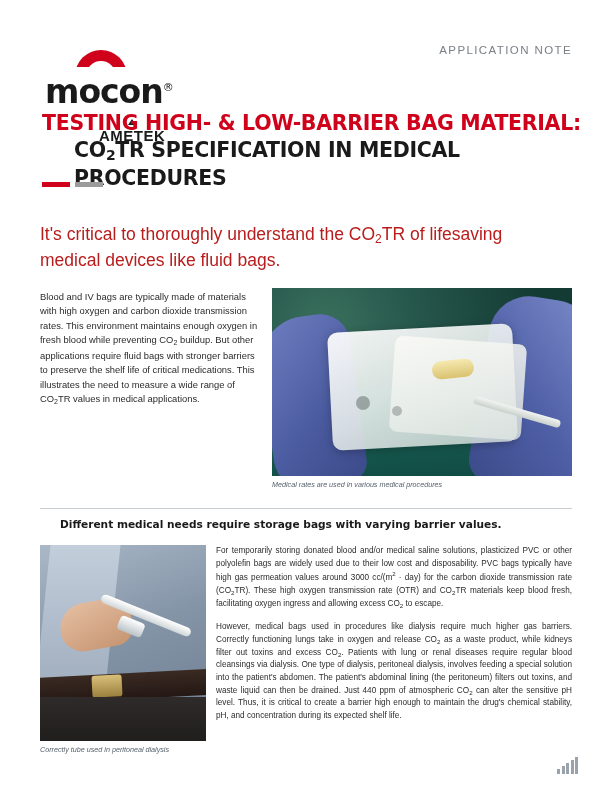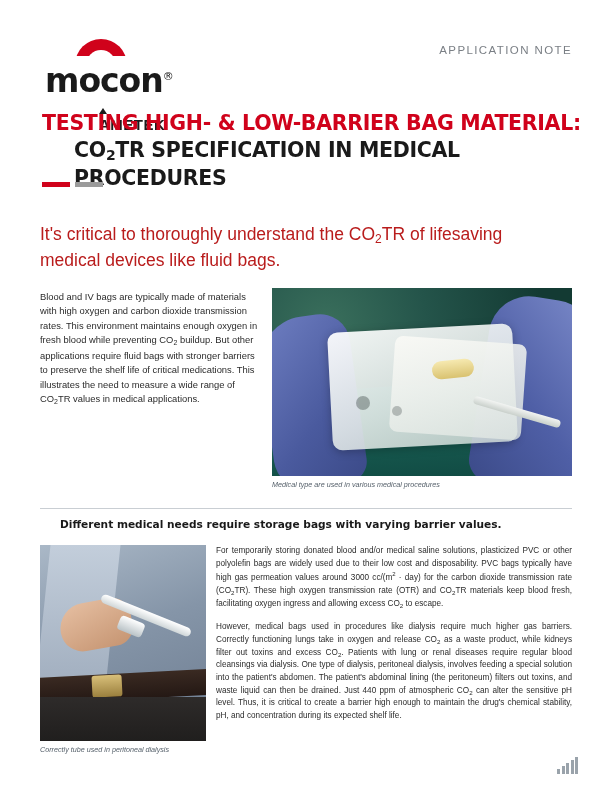--- a/index.html
+++ b/index.html
@@ -22,22 +22,23 @@
   .header {
     position: absolute;
     top: 30px;
     left: 0;
     width: 612px;
     height: 60px;
   }
   .logo {
     position: absolute;
     left: 45px;
-    top: 9px;
+    top: 20px;
     width: 120px;
+    text-align: center;
   }
   .logo-arc {
     position: relative;
     width: 108px;
     height: 26px;
     overflow: hidden;
   }
   .logo-arc .arc-outer {
     position: absolute;
     left: 30px;
@@ -377,21 +378,21 @@
     <div class="hero-teal"></div>
     <div class="hero-glove-l"></div>
     <div class="hero-glove-r"></div>
     <div class="hero-bag"></div>
     <div class="hero-bag2"></div>
     <div class="hero-cap"></div>
     <div class="hero-tube"></div>
     <div class="hero-dot1"></div>
     <div class="hero-dot2"></div>
   </div>
-  <div class="caption caption-hero">Medical type are used in various medical procedures</div>
+  <div class="caption caption-hero">Medical rates are used in various medical procedures</div>
 
   <div class="divider"></div>
   <div class="section-head">Different medical needs require storage bags with varying barrier values.</div>
 
   <div class="photo2">
     <div class="p2-shirt"></div>
     <div class="p2-shirt2"></div>
     <div class="p2-belt"></div>
     <div class="p2-buckle"></div>
     <div class="p2-pants"></div>

